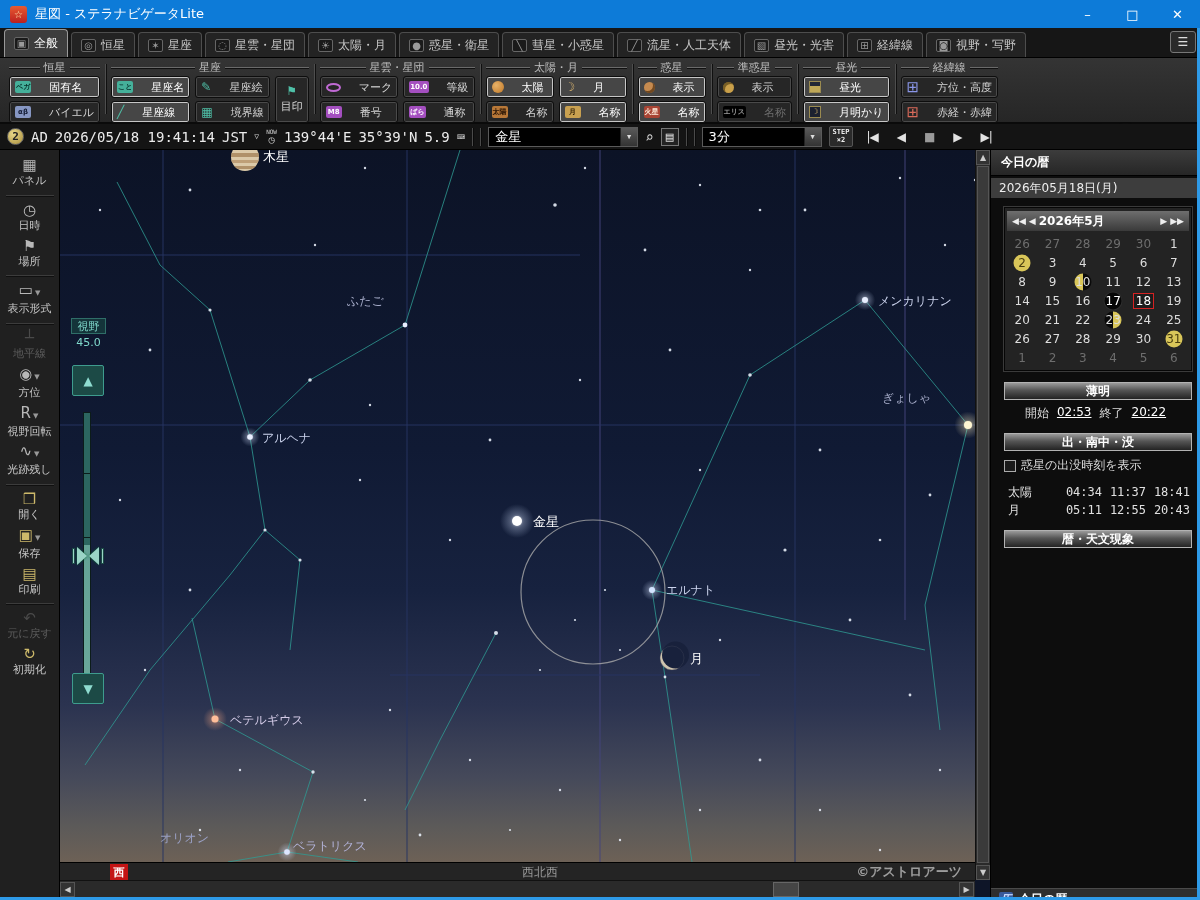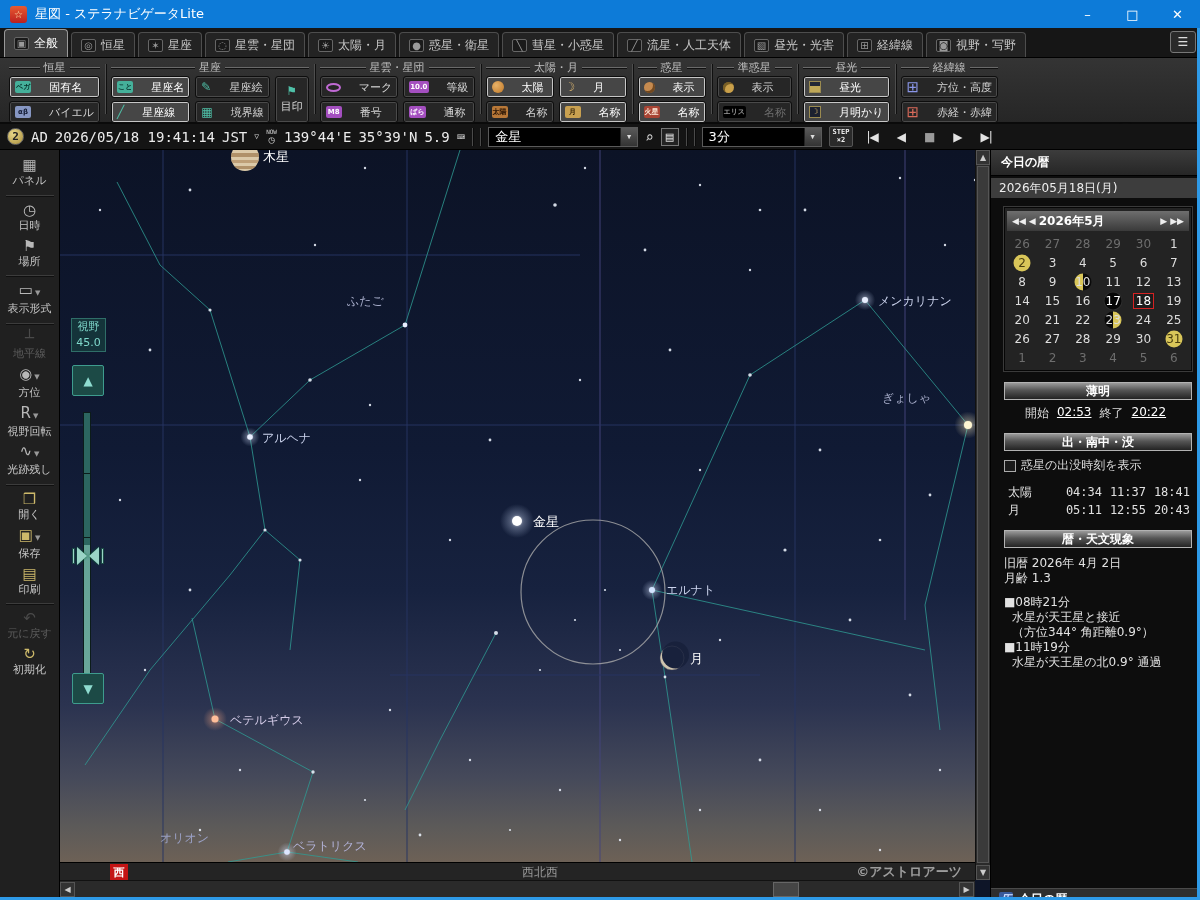--- a/index.html
+++ b/index.html
@@ -65,21 +65,21 @@
 .sb-item .si{font-size:15px;line-height:17px;color:#b8b8b8}
 .sb-item.gold .si{color:#cdb96a}
 .sb-item.disabled{color:#5d5d5d}.sb-item.disabled .si{color:#4a4a4a}
 .sb-sep{width:48px;height:1px;background:#3c3c3c;box-shadow:0 1px 0 #101010;margin:4px 0}
 .caret{font-size:7px;color:#999;margin-left:2px}
 .sb-lbl{white-space:nowrap}
 
 .chart-wrap{position:absolute;left:60px;top:150px;width:930px;height:747px;background:#0e1528}
 #sky{position:absolute;left:0;top:0;display:block}
 #sky text{font-family:"DejaVu Sans",sans-serif}
-.fov-box{position:absolute;left:11px;top:168px;width:35px;height:34px;background:#14343a;border:1px solid #2f6e68;color:#7fd8cb;font-size:11px;text-align:center;line-height:1.45}
+.fov-box{position:absolute;left:11px;top:168px;width:35px;height:16px;background:#14343a;border:1px solid #2f6e68;color:#7fd8cb;font-size:11px;text-align:center;line-height:1.45}
 .fov-btn{position:absolute;left:12px;width:32px;height:31px;background:#1c4a46;border:1px solid #3e9c8e;color:#8fdcd0;display:flex;align-items:center;justify-content:center;font-size:12px;border-radius:2px}
 .fov-up{top:215px}.fov-down{top:523px}
 .fov-track{position:absolute;left:23px;top:262px;width:8px;height:283px;background:linear-gradient(#2c6660 0,#2c6660 47%,#64a296 47%,#6aa89a 100%);border:1px solid #0c1c1a}
 .fov-tick{position:absolute;left:23px;width:8px;height:1px;background:#0c1c1a}
 .fov-handle{position:absolute;left:12px;top:396px;width:32px;height:20px;display:flex;justify-content:space-between;align-items:center}
 .h-l{width:0;height:0;border-top:9px solid transparent;border-bottom:9px solid transparent;border-left:10px solid #9ad4c6;filter:drop-shadow(0 0 1px #063)}
 .h-r{width:0;height:0;border-top:9px solid transparent;border-bottom:9px solid transparent;border-right:10px solid #9ad4c6;filter:drop-shadow(0 0 1px #063)}
 .hbar{width:3px;height:16px;background:#9ad4c6;border:1px solid #1c4a46}
 .horizon-bar{position:absolute;left:0;top:712px;width:930px;height:18px;background:#242424;border-top:1px solid #000;font-size:12px}
 .west-marker{position:absolute;left:50px;top:1px;width:18px;height:16px;background:#c41414;color:#fff;font-size:11px;font-weight:bold;display:flex;align-items:center;justify-content:center}
@@ -830,31 +830,20 @@
     </div>
     <div class="rt-row">
       <span class="rn">月</span>
       <span class="rv">05:11</span>
       <span class="rv">12:55</span>
       <span class="rv">20:43</span>
     </div>
   </div>
 
   <div class="sec-bar">暦・天文現象</div>
-  <div class="almanac">
-    <div>旧暦 2026年 4月 2日</div>
-    <div>月齢 1.3</div>
-    <div class="alm-ev">
-      <div>■08時21分</div>
-      <div class="alm-sub">水星が天王星と接近</div>
-      <div class="alm-sub">（方位344° 角距離0.9°）</div>
-      <div>■11時19分</div>
-      <div class="alm-sub">水星が天王星の北0.9° 通過</div>
-    </div>
-  </div>
 
   <div class="rp-bottom">
     <div class="rpb-tab">
       <span class="rpb-ic1">历</span>
       <span>今日の暦</span>
     </div>
     <div class="rpb-tab active">
       <span class="rpb-ic2"></span>
       <span>天文現象ガイド</span>
     </div>

